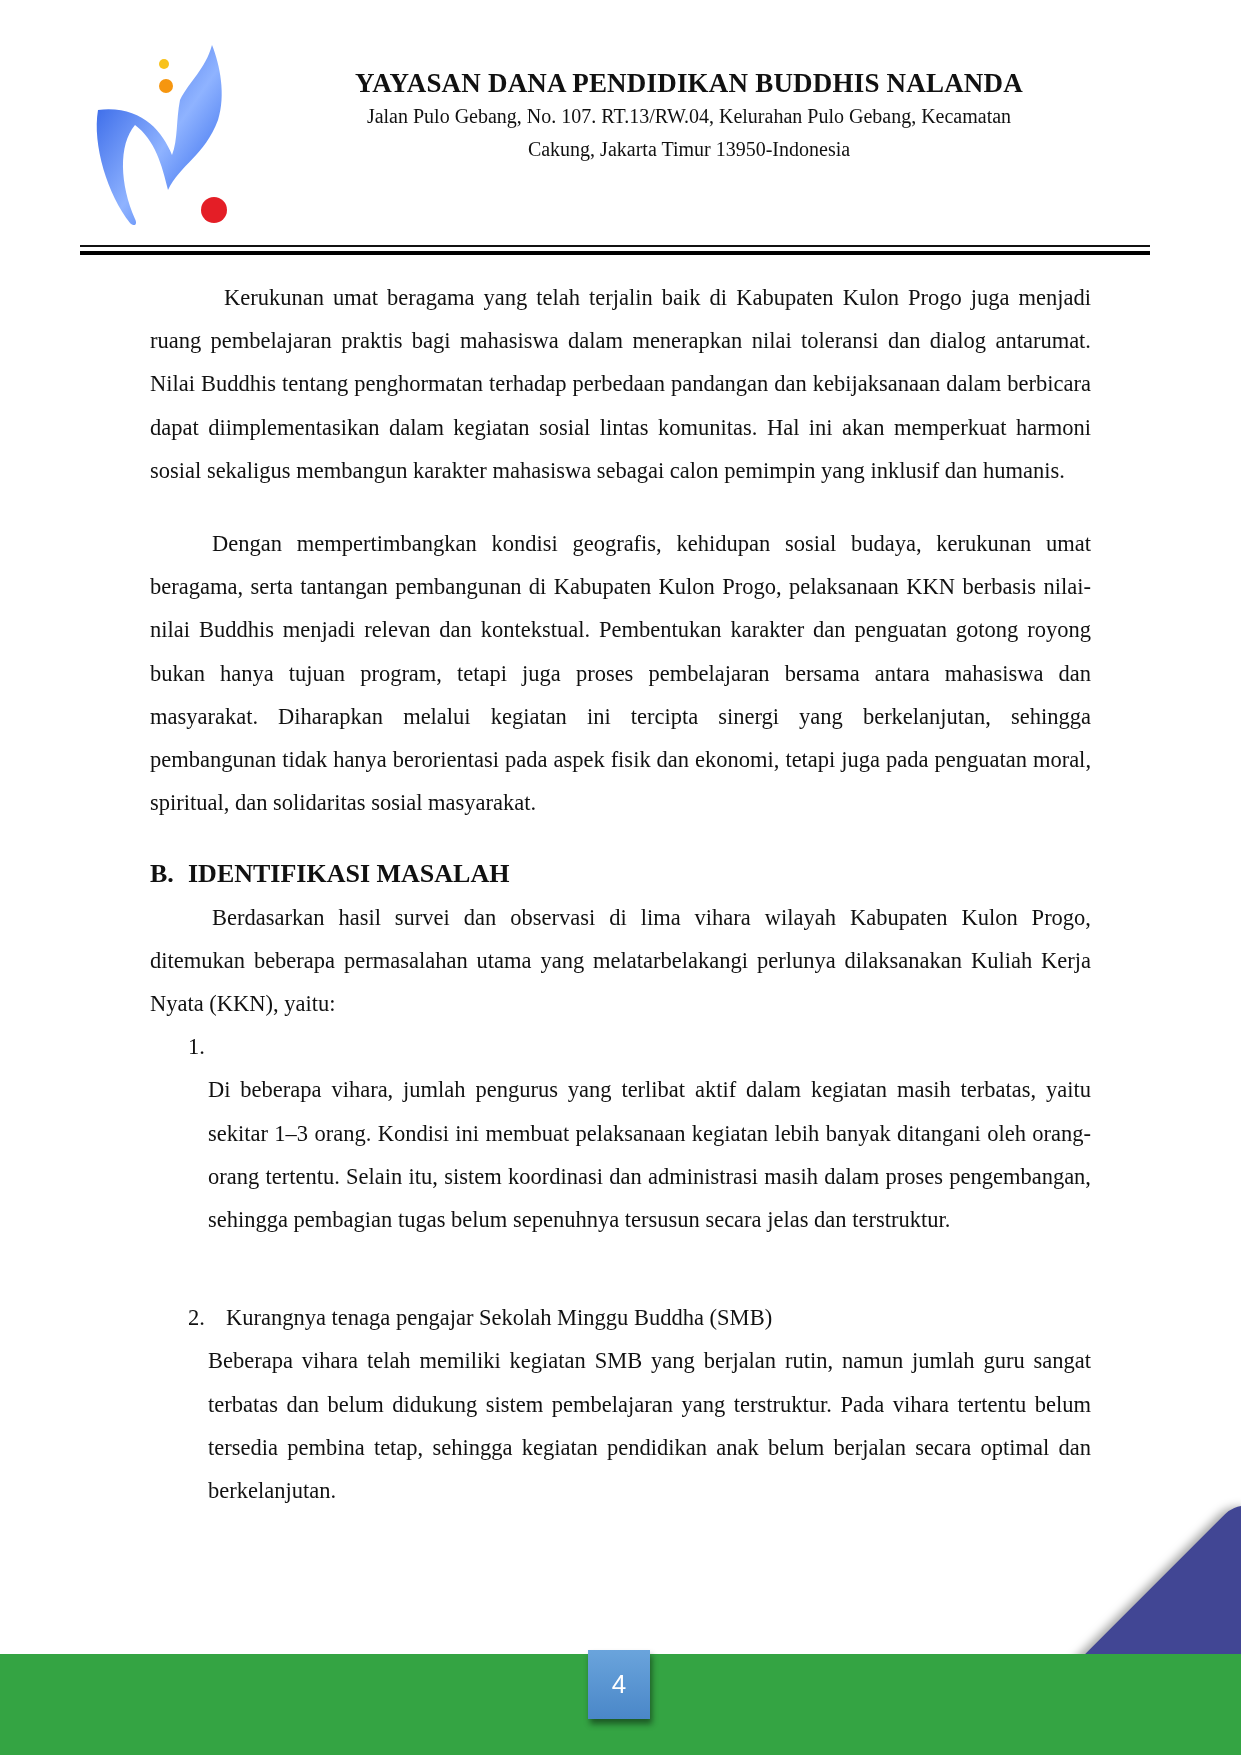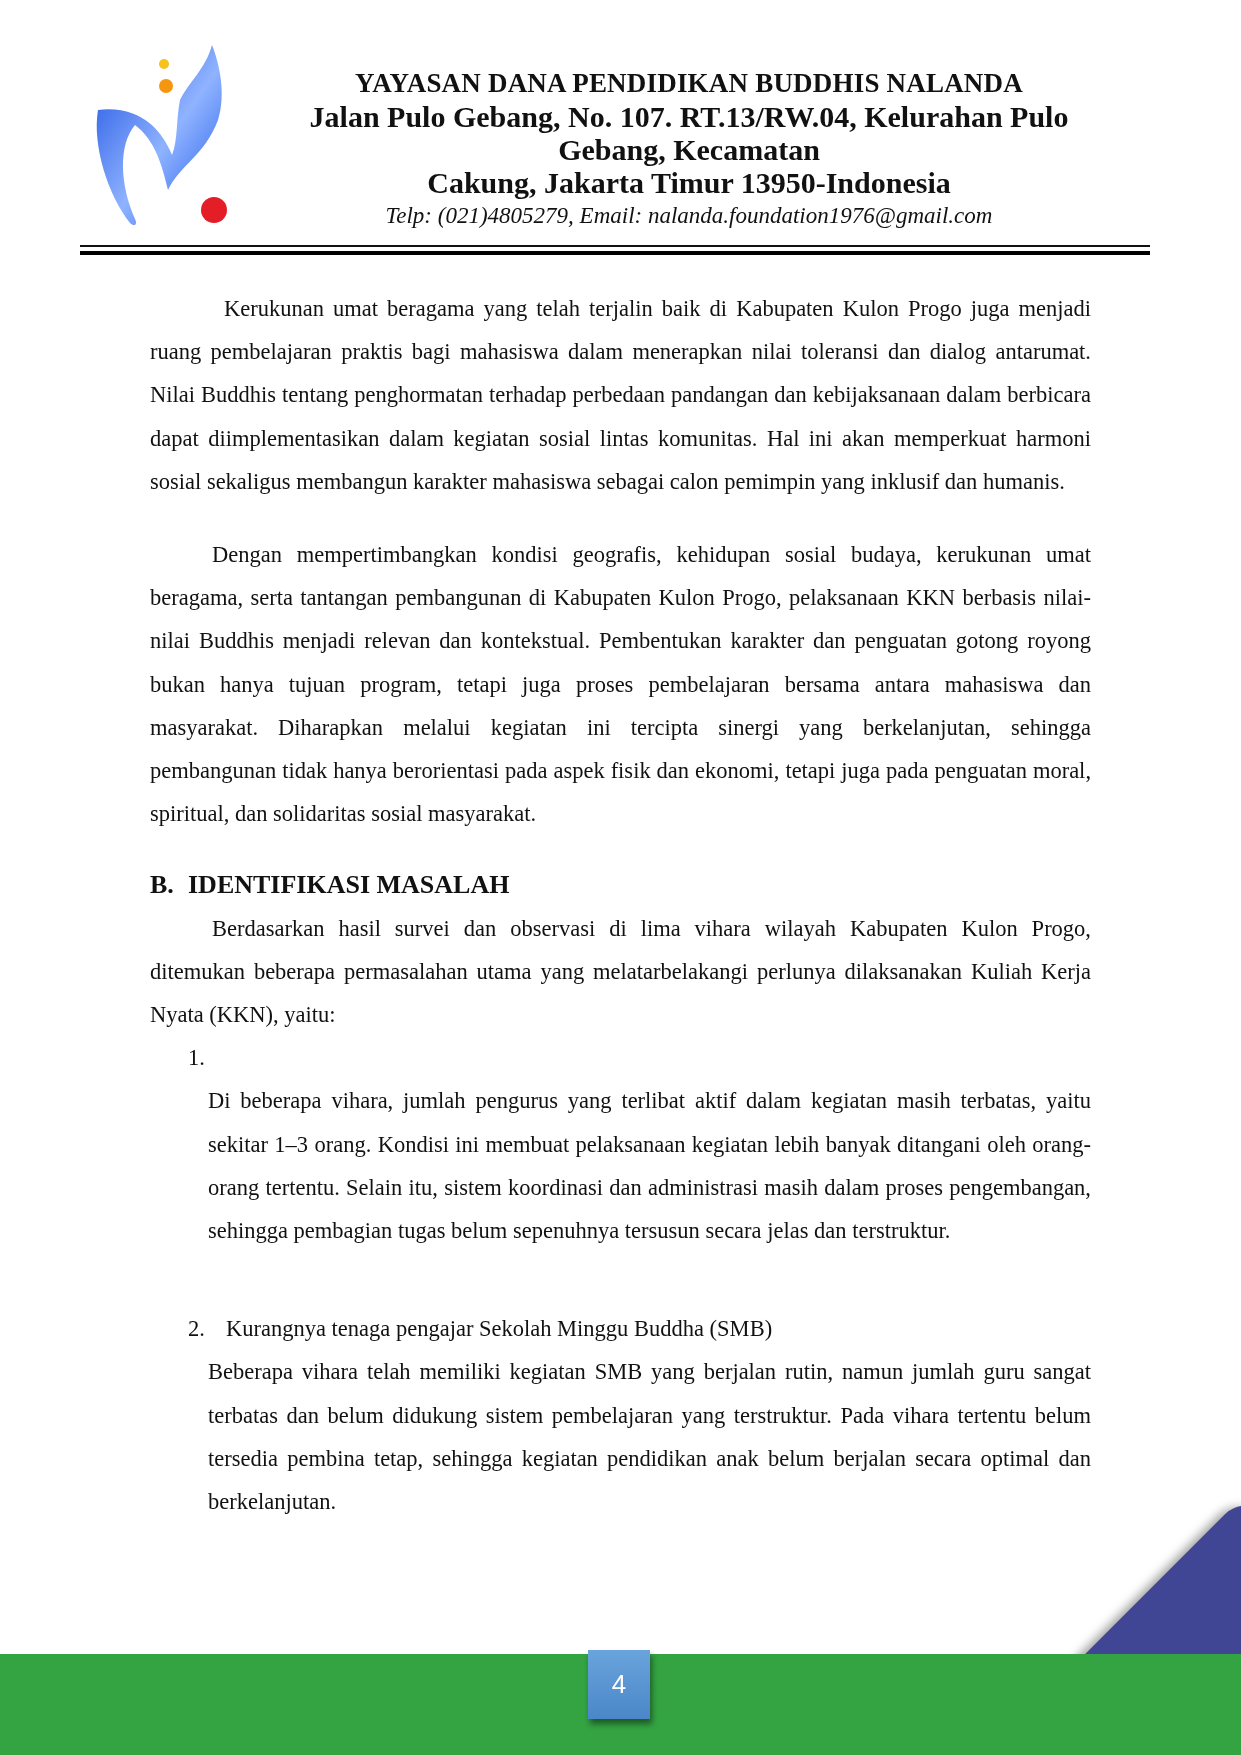--- a/index.html
+++ b/index.html
@@ -3,27 +3,27 @@
 <meta charset="utf-8">
 <style>
   * { margin: 0; padding: 0; box-sizing: border-box; }
   html, body { width: 1241px; height: 1755px; background: #ffffff; overflow: hidden; }
   body { position: relative; font-family: "Liberation Serif", serif; color: #111; }
 
   .logo { position: absolute; left: 90px; top: 45px; width: 160px; height: 190px; }
 
   .letterhead { position: absolute; left: 269px; top: 66px; width: 840px; text-align: center; }
   .org-name { font-weight: bold; font-size: 27px; letter-spacing: 0.2px; line-height: 34px; }
-  .address { font-size: 30px; line-height: 33px; font-weight: bold; }
+  .address { font-size: 20px; line-height: 33px; }
   .contact { font-size: 23px; font-style: italic; line-height: 33px; }
 
   .rule-thin { position: absolute; left: 80px; top: 245px; width: 1070px; height: 2px; background: #111; }
   .rule-thick { position: absolute; left: 80px; top: 251px; width: 1070px; height: 4px; background: #000; }
 
-  .content { position: absolute; left: 150px; top: 287px; width: 941px; font-size: 22.5px; line-height: 43.2px; }
+  .content { position: absolute; left: 150px; top: 276px; width: 941px; font-size: 22.5px; line-height: 43.2px; }
   .para { text-align: justify; text-indent: 62px; }
   .para.first { text-indent: 74px; }
   .gap { height: 30px; }
   .heading { font-weight: bold; font-size: 26px; margin-top: 28px; }
   .heading .hnum { display: inline-block; width: 38px; }
   .list-item { margin-left: 38px; }
   .item-title { display: flex; }
   .item-num { width: 38px; flex: none; }
   .item-body { margin-left: 20px; text-align: justify; }
   .item-gap { height: 55px; }
@@ -54,21 +54,20 @@
     <circle cx="74" cy="19" r="5" fill="#f8c21c"></circle>
     <circle cx="76" cy="41" r="7" fill="#f6960f"></circle>
     <circle cx="124" cy="165" r="13" fill="#e41e26"></circle>
   </svg>
 </div>
 
 <div class="letterhead">
   <div class="org-name">YAYASAN DANA PENDIDIKAN BUDDHIS NALANDA</div>
   <div class="address">Jalan Pulo Gebang, No. 107. RT.13/RW.04, Kelurahan Pulo Gebang, Kecamatan</div>
   <div class="address">Cakung, Jakarta Timur 13950-Indonesia</div>
-  <div class="contact">Telp: (021)4805279, Email: nalanda.foundation1976@gmail.com</div>
 </div>
 
 <div class="rule-thin"></div>
 <div class="rule-thick"></div>
 
 <div class="content">
   <p class="para first">Kerukunan umat beragama yang telah terjalin baik di Kabupaten Kulon Progo juga menjadi ruang pembelajaran praktis bagi mahasiswa dalam menerapkan nilai toleransi dan dialog antarumat. Nilai Buddhis tentang penghormatan terhadap perbedaan pandangan dan kebijaksanaan dalam berbicara dapat diimplementasikan dalam kegiatan sosial lintas komunitas. Hal ini akan memperkuat harmoni sosial sekaligus membangun karakter mahasiswa sebagai calon pemimpin yang inklusif dan humanis.</p>
   <div class="gap"></div>
   <p class="para">Dengan mempertimbangkan kondisi geografis, kehidupan sosial budaya, kerukunan umat beragama, serta tantangan pembangunan di Kabupaten Kulon Progo, pelaksanaan KKN berbasis nilai-nilai Buddhis menjadi relevan dan kontekstual. Pembentukan karakter dan penguatan gotong royong bukan hanya tujuan program, tetapi juga proses pembelajaran bersama antara mahasiswa dan masyarakat. Diharapkan melalui kegiatan ini tercipta sinergi yang berkelanjutan, sehingga pembangunan tidak hanya berorientasi pada aspek fisik dan ekonomi, tetapi juga pada penguatan moral, spiritual, dan solidaritas sosial masyarakat.</p>
 

